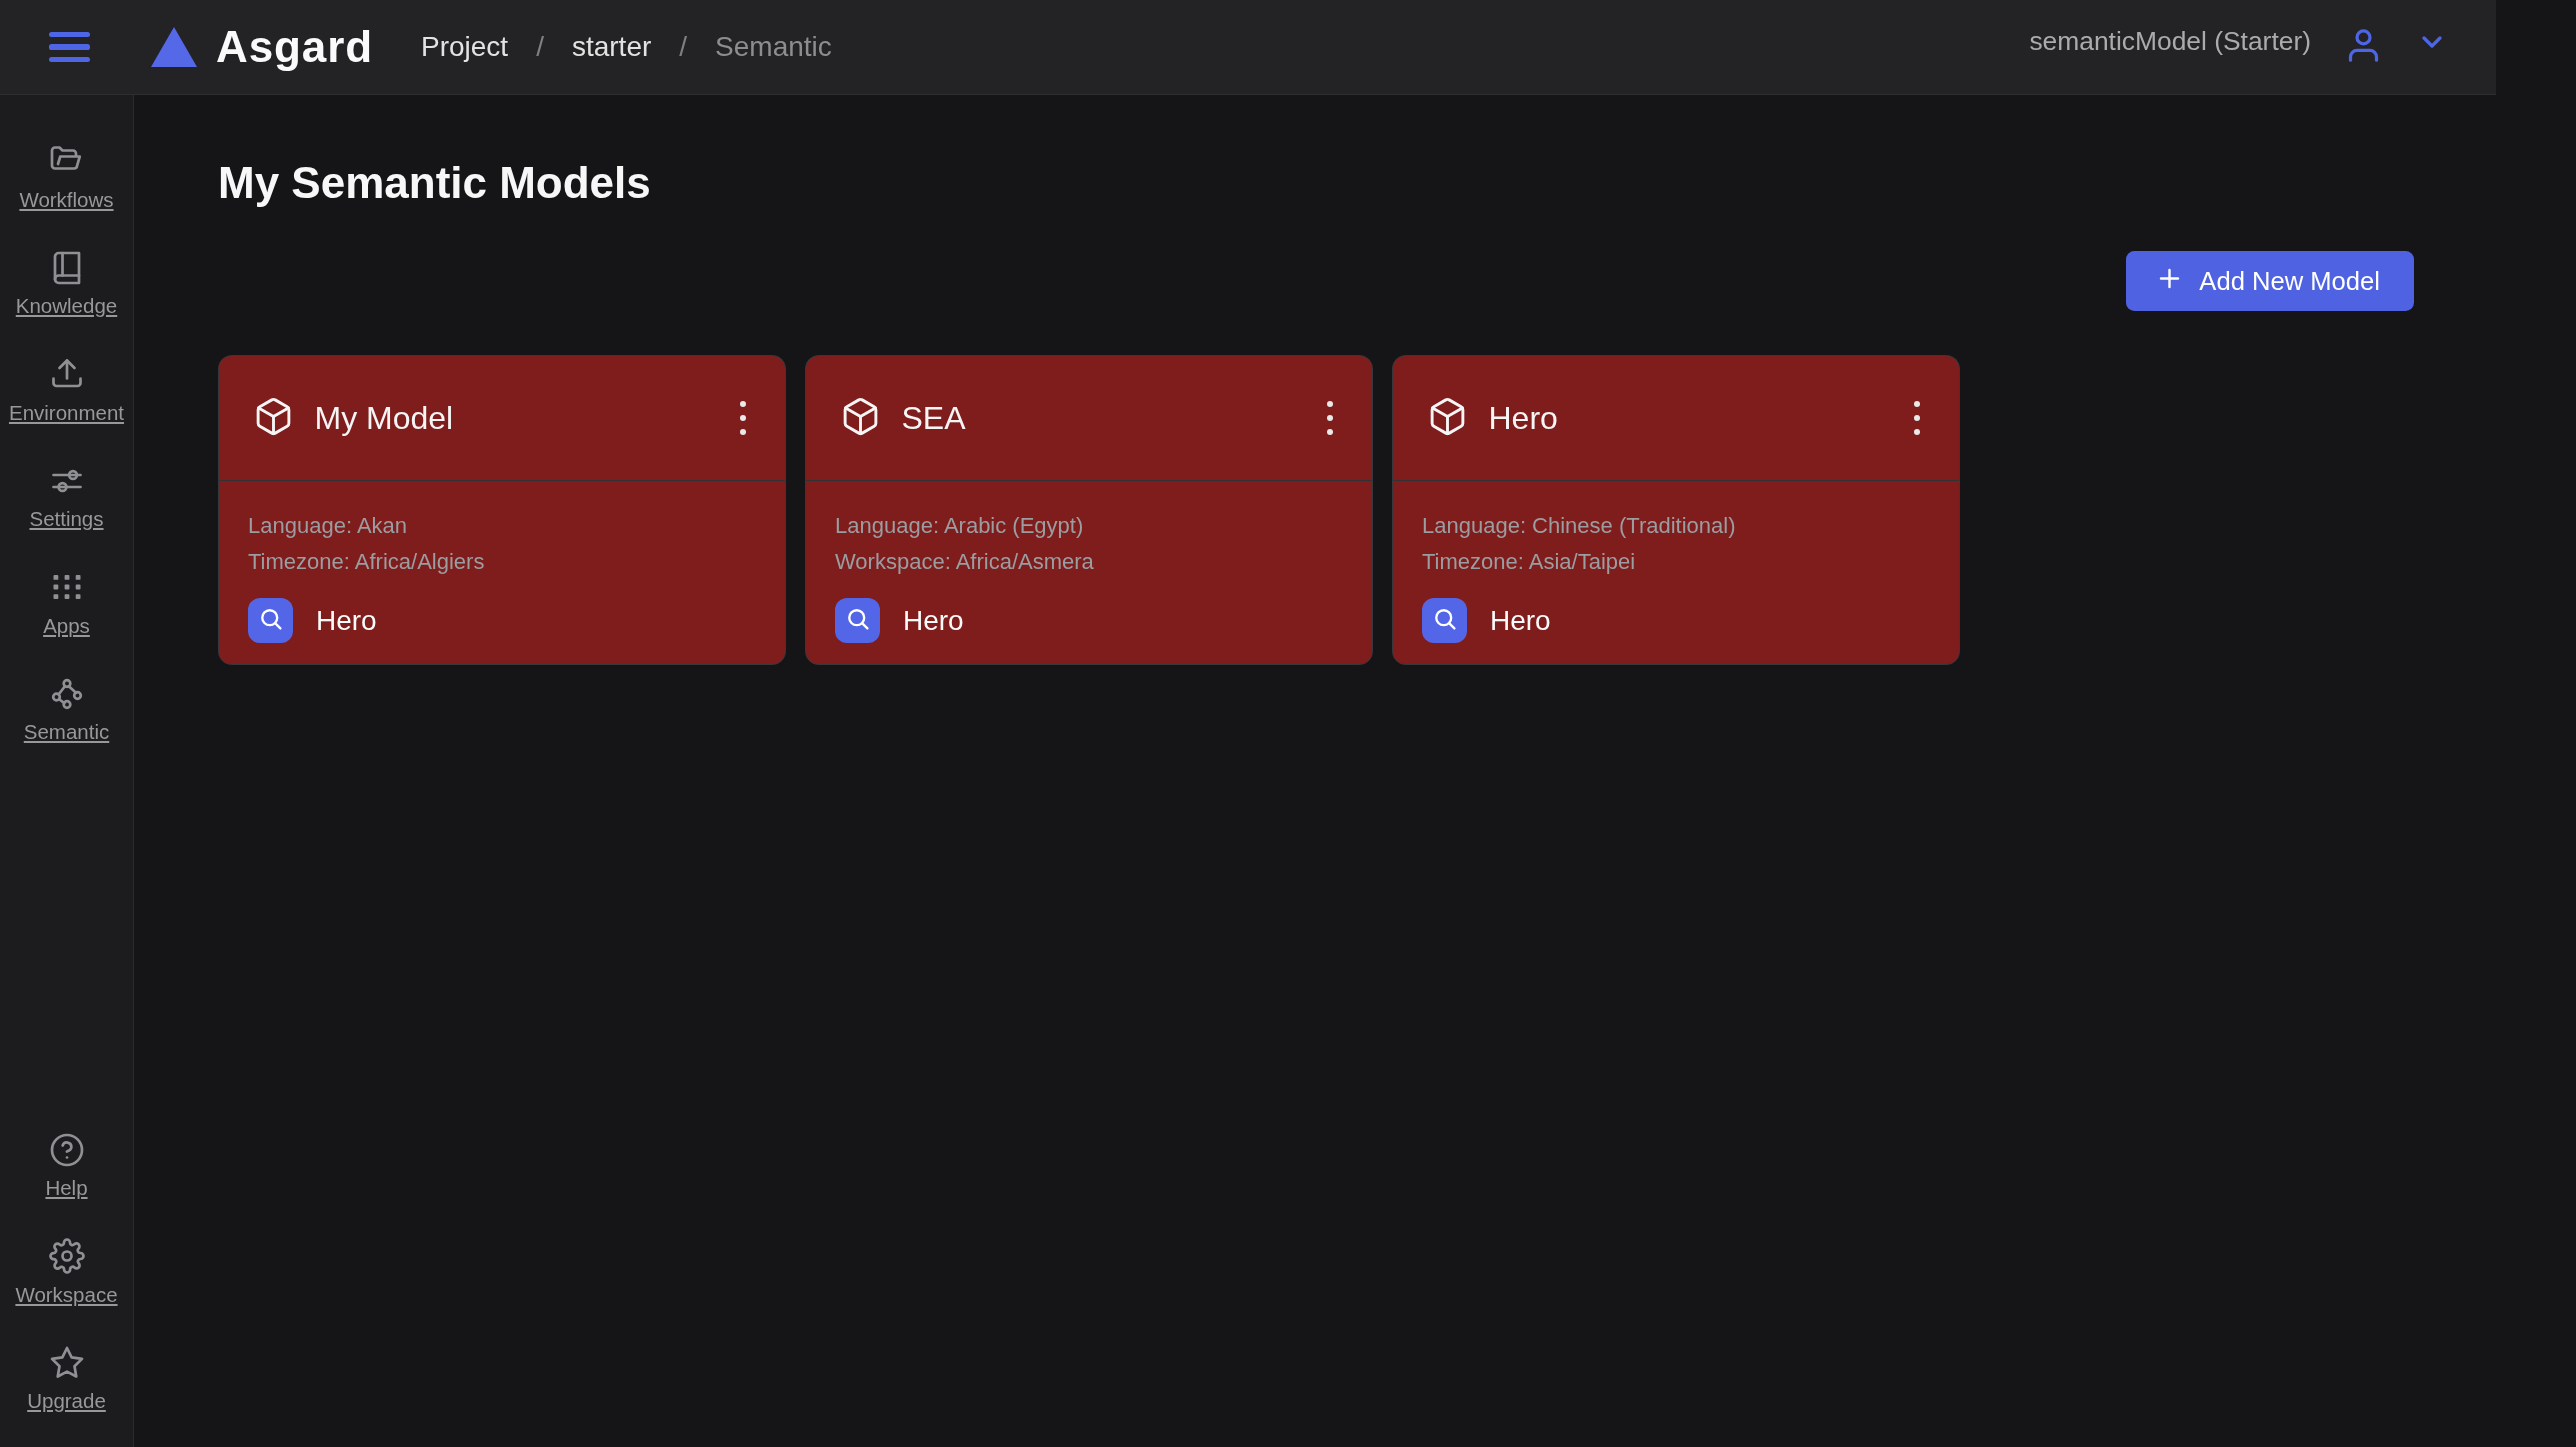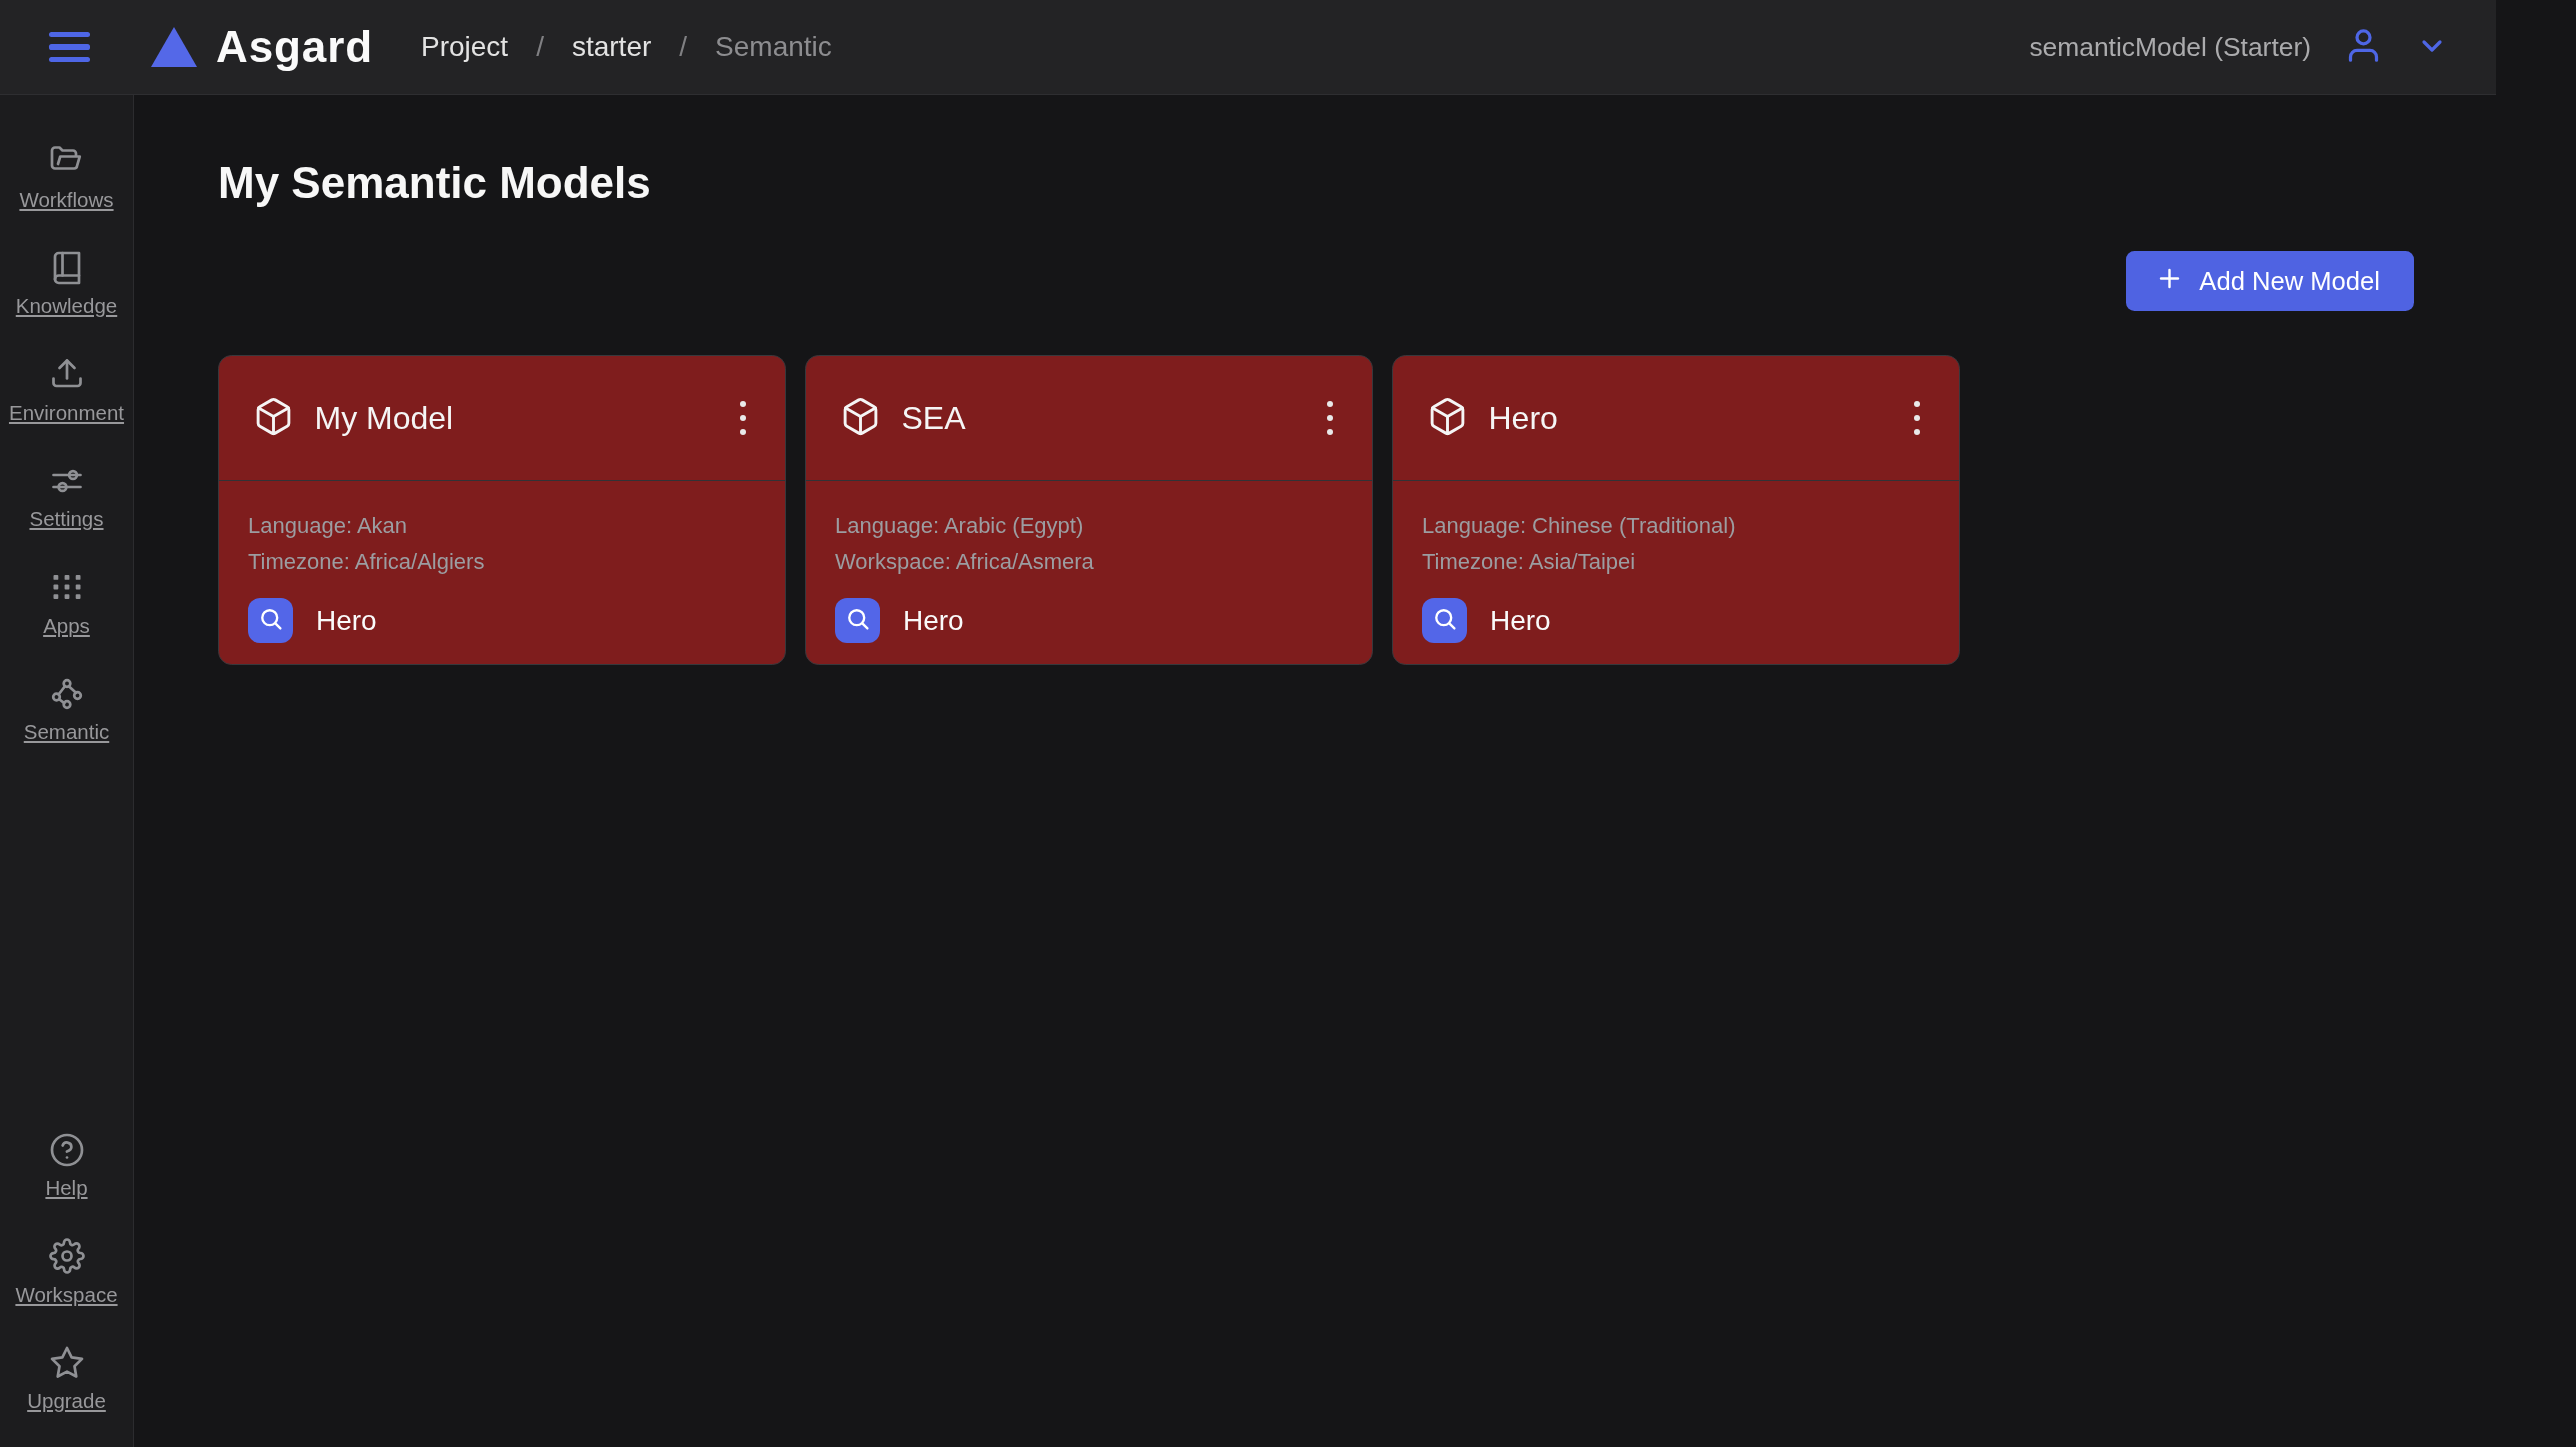--- a/index.html
+++ b/index.html
@@ -21,21 +21,21 @@
   .logo-triangle {
     width:0; height:0; margin-left:61px;
     border-left:23px solid transparent; border-right:23px solid transparent;
     border-bottom:40px solid #5468e8;
   }
   .brand { font-size:44px; font-weight:700; color:#fafafa; margin-left:19px; letter-spacing:0.9px; }
   .breadcrumb { display:flex; align-items:flex-start; gap:28px; margin-left:48px; font-size:28px; }
   .crumb { color:#e3e3e3; cursor:pointer; }
   .crumb.current { color:#8d8d90; cursor:default; }
   .crumb-sep { color:#808083; }
-  .topbar-right { margin-left:auto; display:flex; align-items:center; gap:33px; }
+  .topbar-right { margin-left:auto; display:flex; gap:33px; }
   .account-label { font-size:26.4px; color:#ababad; }
   .icon-blue { color:#4e66e6; }
 
   
   .body-row { flex:1; display:flex; min-height:0; }
 
   
   .sidebar {
     width:134px; flex:0 0 134px; background:#1c1c1e;
     border-right:0.9px solid #2c2c2f;

